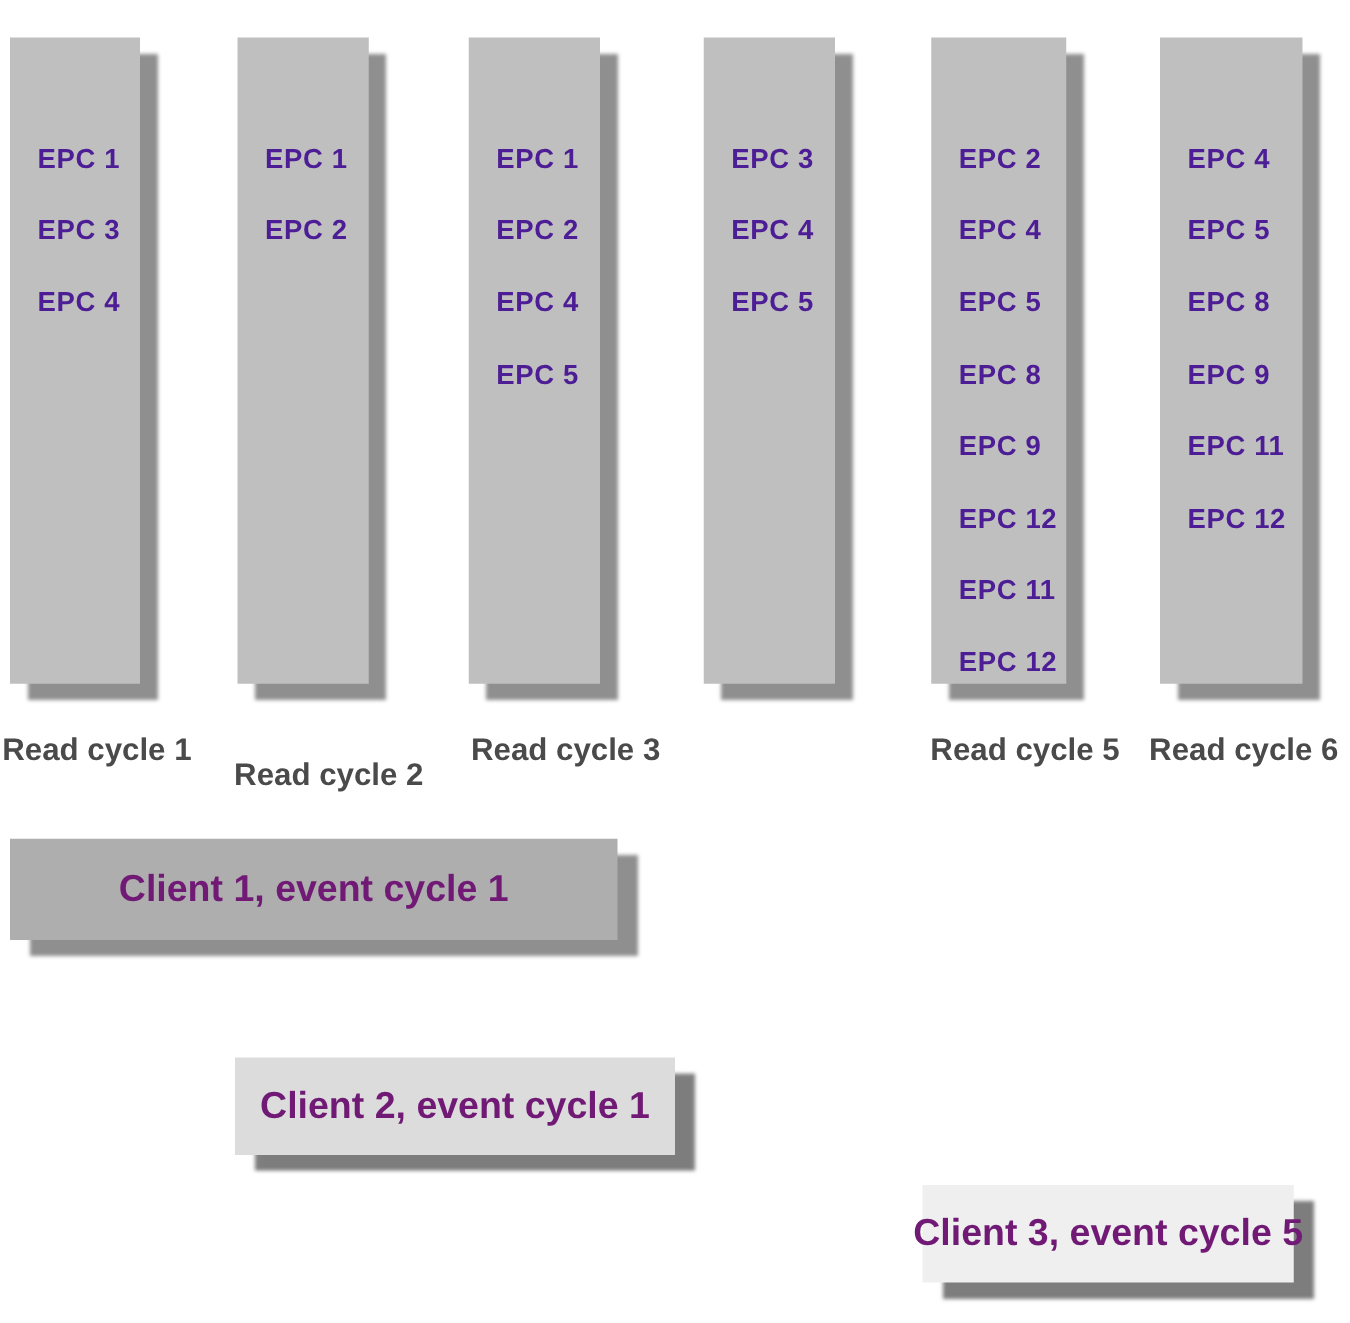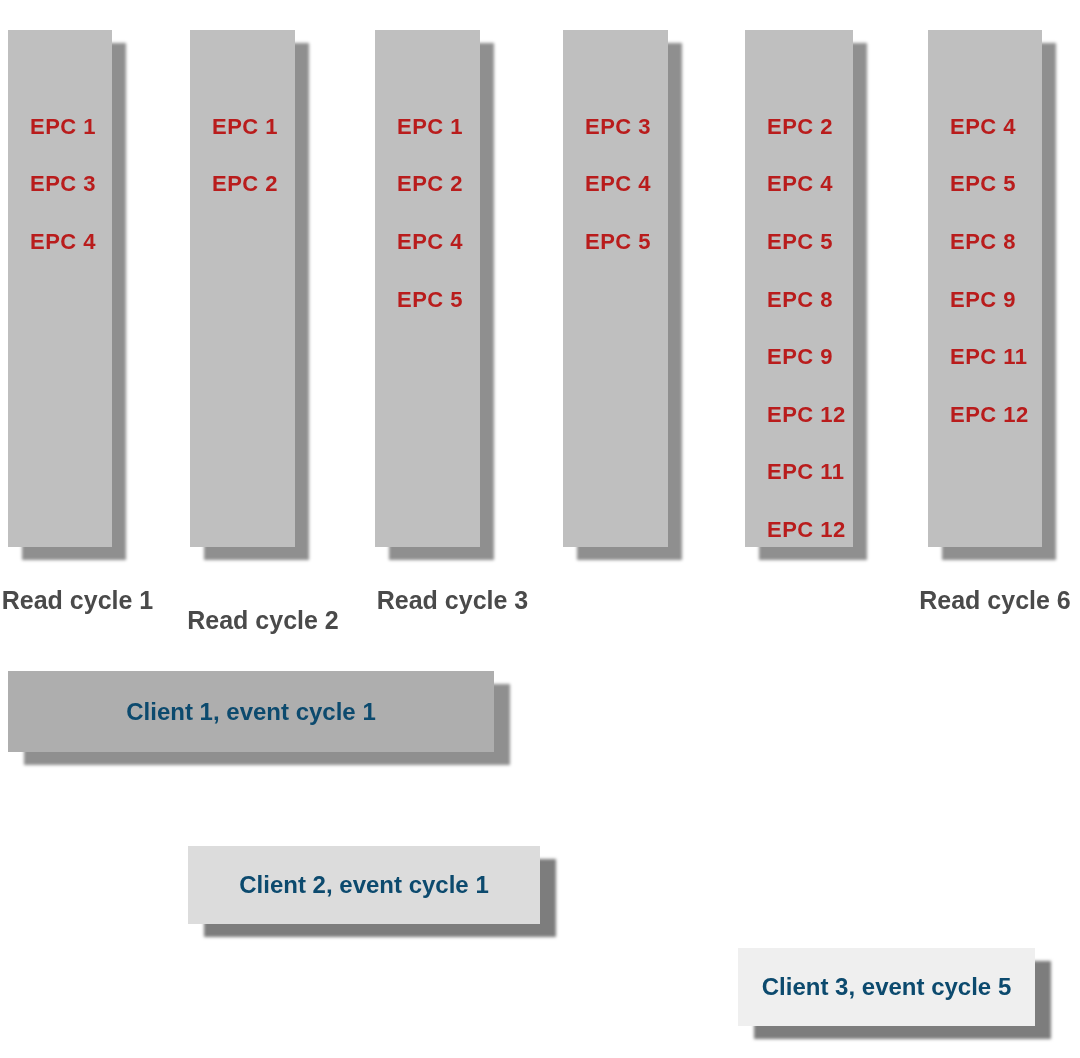--- a/index.html
+++ b/index.html
@@ -25,44 +25,44 @@
     box-sizing: border-box;
     padding-top: 68px;
   }
   .epc {
     height: 57.6px;
     display: flex;
     align-items: center;
     padding-left: 22px;
     font-size: 22px;
     font-weight: bold;
-    color: #b91c1c;
+    color: #4c1d95;
     letter-spacing: 0.5px;
     white-space: nowrap;
   }
   
   .rc-label {
     position: absolute;
     top: 586px;
     height: 32px;
     text-align: center;
     font-size: 25px;
     font-weight: bold;
     color: #4a4a4a;
     white-space: nowrap;
   }
   
   .bar {
     position: absolute;
     display: flex;
     align-items: center;
     justify-content: center;
-    font-size: 24px;
+    font-size: 30px;
     font-weight: bold;
-    color: #0c4a6e;
+    color: #701a75;
     white-space: nowrap;
   }
   .bar.c1 { background: #aeaeae; box-shadow: 16px 13px 3px #8f8f8f; }
   .bar.c2 { background: #dcdcdc; box-shadow: 16px 13px 3px #7d7d7d; }
   .bar.c3 { background: #efefef; box-shadow: 16px 13px 3px #7d7d7d; }
 </style>
 </head>
 <body>
 
 <div id="canvas">
@@ -107,20 +107,21 @@
     <div class="epc">EPC 5</div>
     <div class="epc">EPC 8</div>
     <div class="epc">EPC 9</div>
     <div class="epc">EPC 11</div>
     <div class="epc">EPC 12</div>
   </div>
 
   <div class="rc-label" style="left:-10px; width:175px;">Read cycle 1</div>
   <div class="rc-label" style="left:178px; width:170px;margin-top:20px;">Read cycle 2</div>
   <div class="rc-label" style="left:365px; width:175px;">Read cycle 3</div>
+  <div class="rc-label" style="left:735px; width:170px;">Read cycle 5</div>
   <div class="rc-label" style="left:910px; width:170px;">Read cycle 6</div>
 
   <div class="bar c1" style="left:8px; top:671px; width:486px; height:81px;">Client 1, event cycle 1</div>
 
   <div class="bar c2" style="left:188px; top:818px; width:352px; height:78px;margin-top:28px;">Client 2, event cycle 1</div>
 
 
 
   <div class="bar c3" style="left:738px; top:948px; width:297px; height:78px;">Client 3, event cycle 5</div>
 

